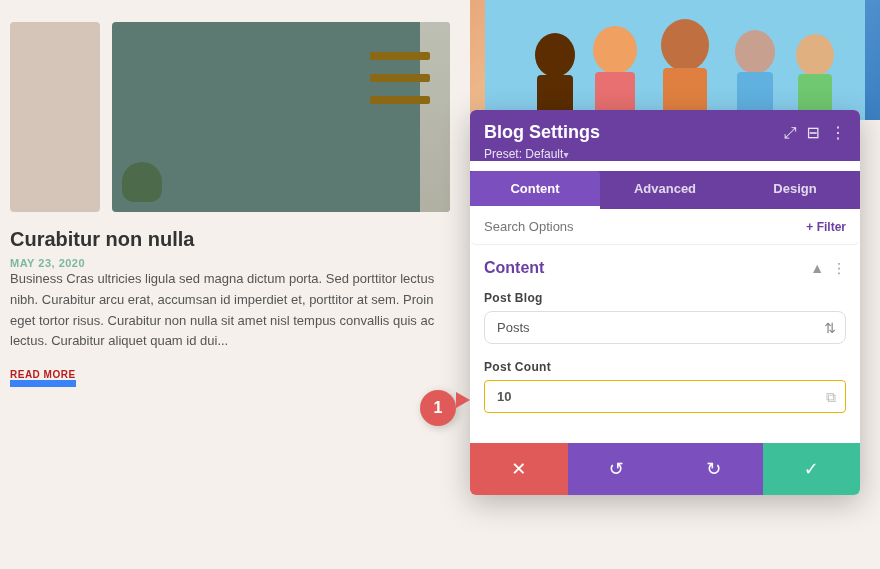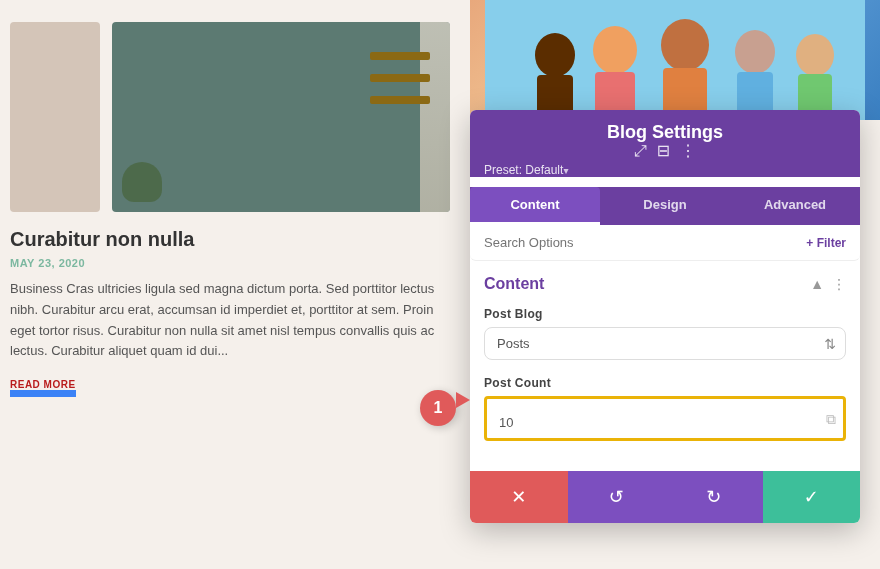--- a/index.html
+++ b/index.html
@@ -84,21 +84,20 @@
       font-weight: 700;
       color: #333;
       margin-bottom: 6px;
     }
 
     .blog-date {
       font-size: 11px;
       color: #7cb8a0;
       letter-spacing: 0.5px;
       font-weight: 600;
-      margin-bottom: 10px;
     }
 
     .blog-text {
       font-size: 13px;
       color: #555;
       line-height: 1.6;
       margin-bottom: 12px;
     }
 
     .read-more {
@@ -146,21 +145,20 @@
     .panel-header {
       background: #6b3fa0;
       padding: 12px 14px 0 14px;
     }
 
     .panel-header-top {
       display: flex;
       align-items: center;
       justify-content: space-between;
       margin-bottom: 4px;
-      flex-direction: column;
     }
 
     .panel-title {
       font-size: 18px;
       font-weight: 700;
       color: #fff;
     }
 
     .panel-header-icons {
       display: flex;
@@ -304,27 +302,28 @@
       pointer-events: none;
       font-size: 14px;
     }
 
     .field-input-wrapper {
       position: relative;
     }
 
     .field-input {
       width: 100%;
-      padding: 16px 36px 8px 12px;
-      border: 3px solid #eab308;
+      padding: 8px 36px 8px 12px;
+      border: 1px solid #eab308;
       border-radius: 4px;
       font-size: 13px;
       color: #555;
       background: #fff;
       outline: none;
+      font-weight: bold;
     }
 
     .input-icon {
       position: absolute;
       right: 10px;
       top: 50%;
       transform: translateY(-50%);
       color: #bbb;
       font-size: 14px;
     }
@@ -437,22 +436,22 @@
       </div>
     </div>
     <div class="preset-row">
       <span>Preset: Default</span>
       <span class="preset-arrow">▾</span>
     </div>
   </div>
 
   <div class="panel-tabs">
     <div class="tab active">Content</div>
+    <div class="tab">Advanced</div>
     <div class="tab">Design</div>
-    <div class="tab">Advanced</div>
   </div>
 
   <div class="search-row">
     <input class="search-input" type="text" placeholder="Search Options" style="">
     <span class="filter-btn">+ Filter</span>
   </div>
 
   <div class="panel-body">
 
     <div class="section-header">

